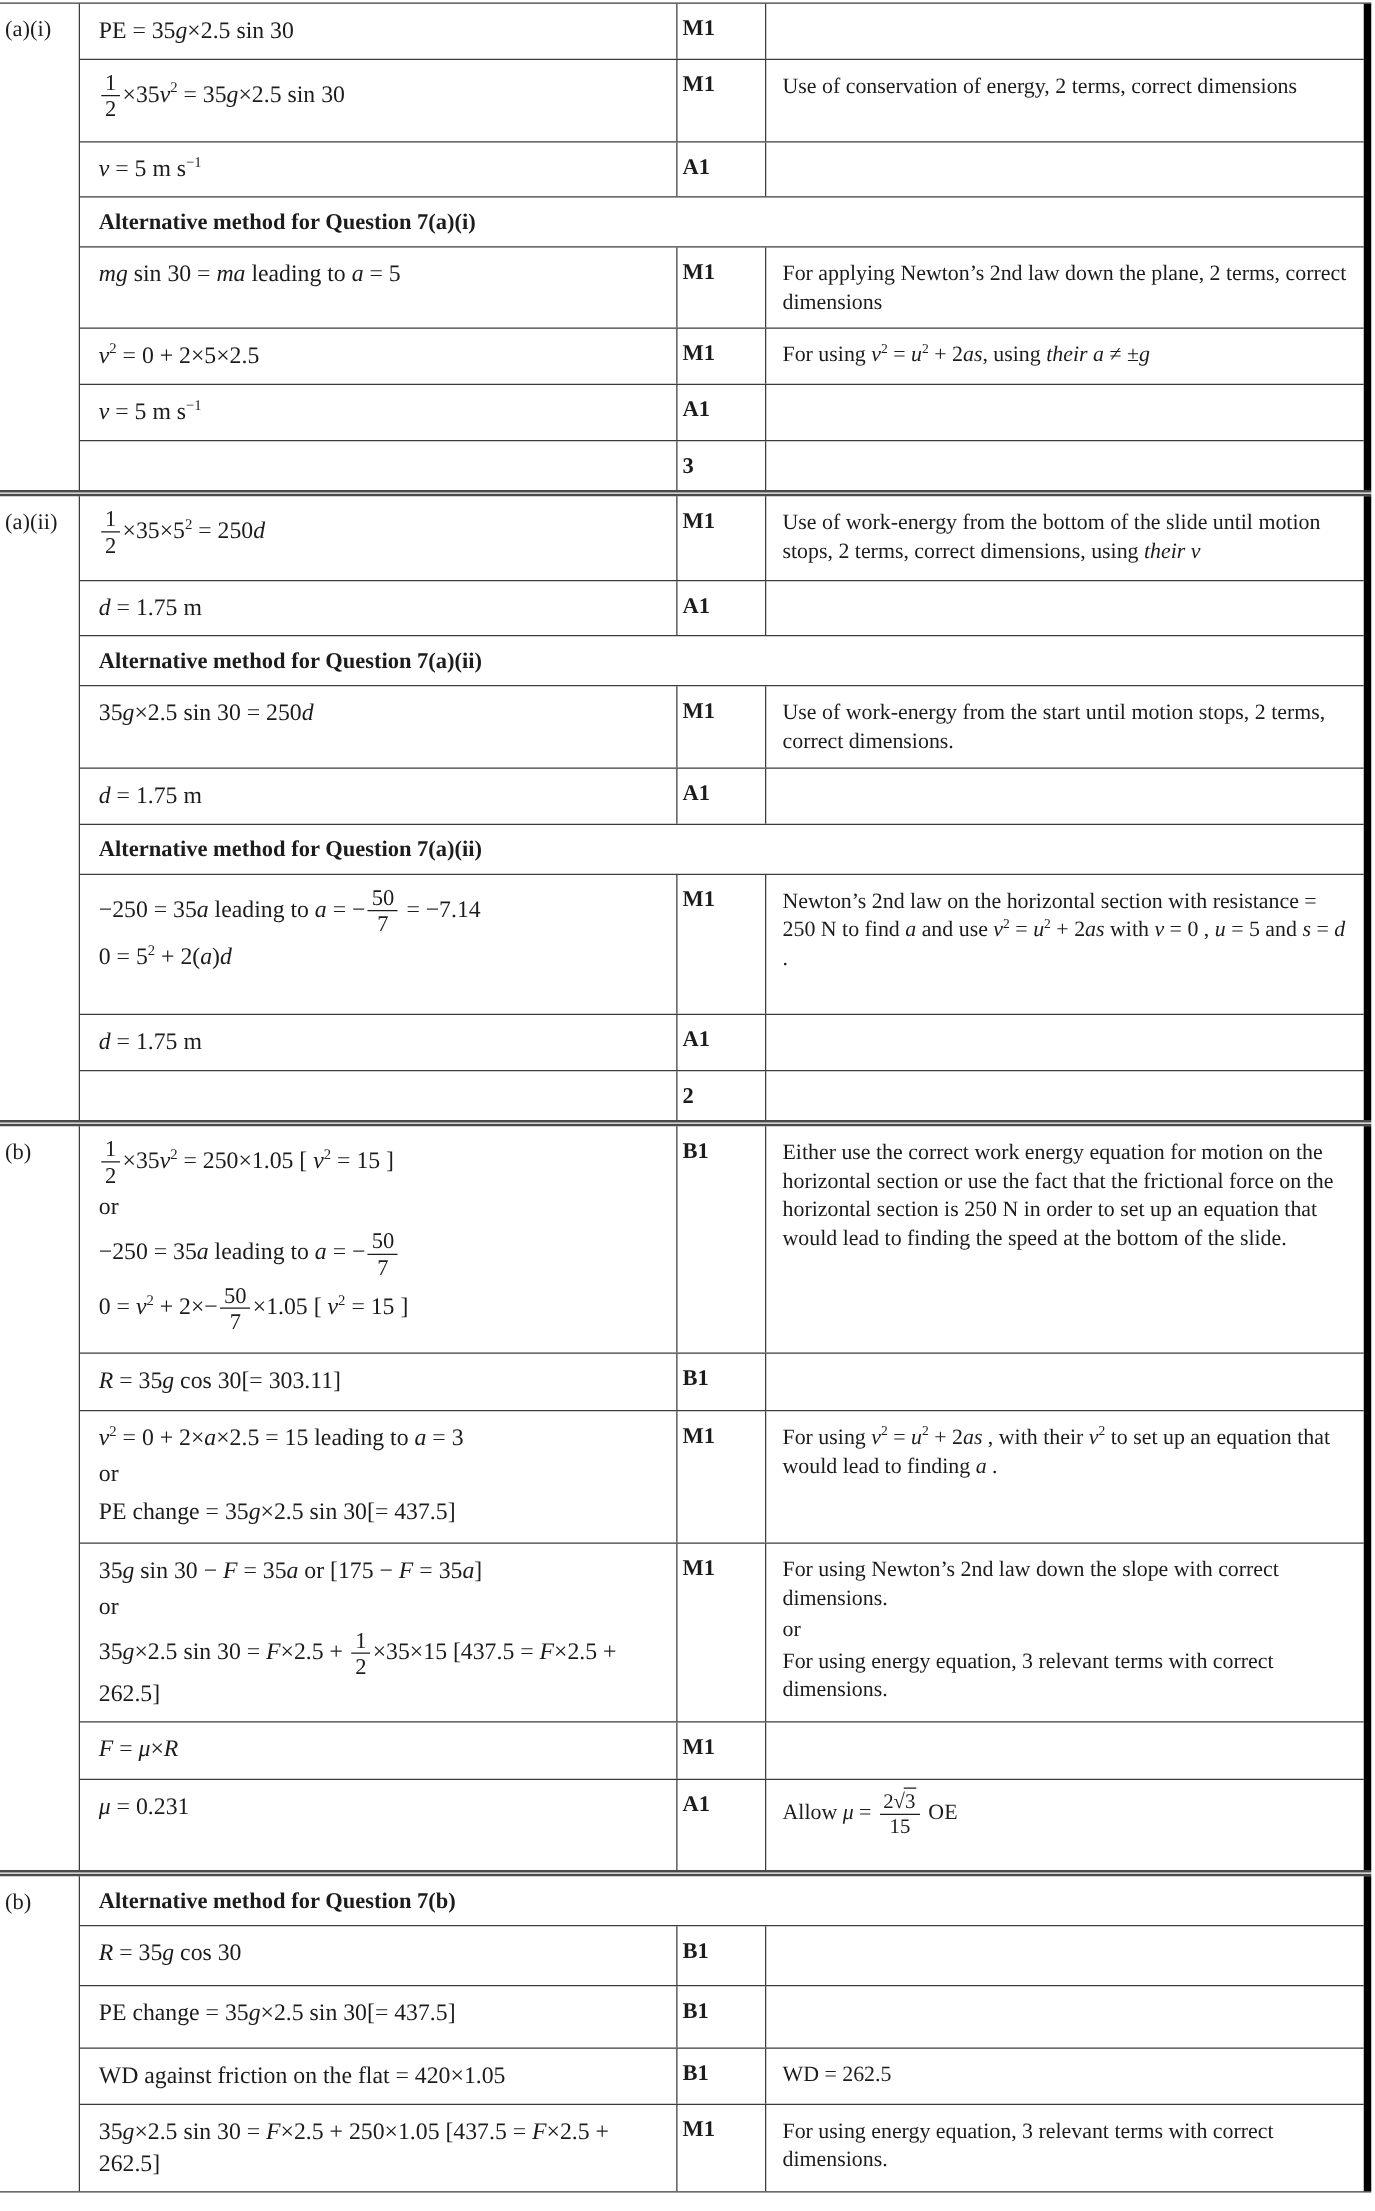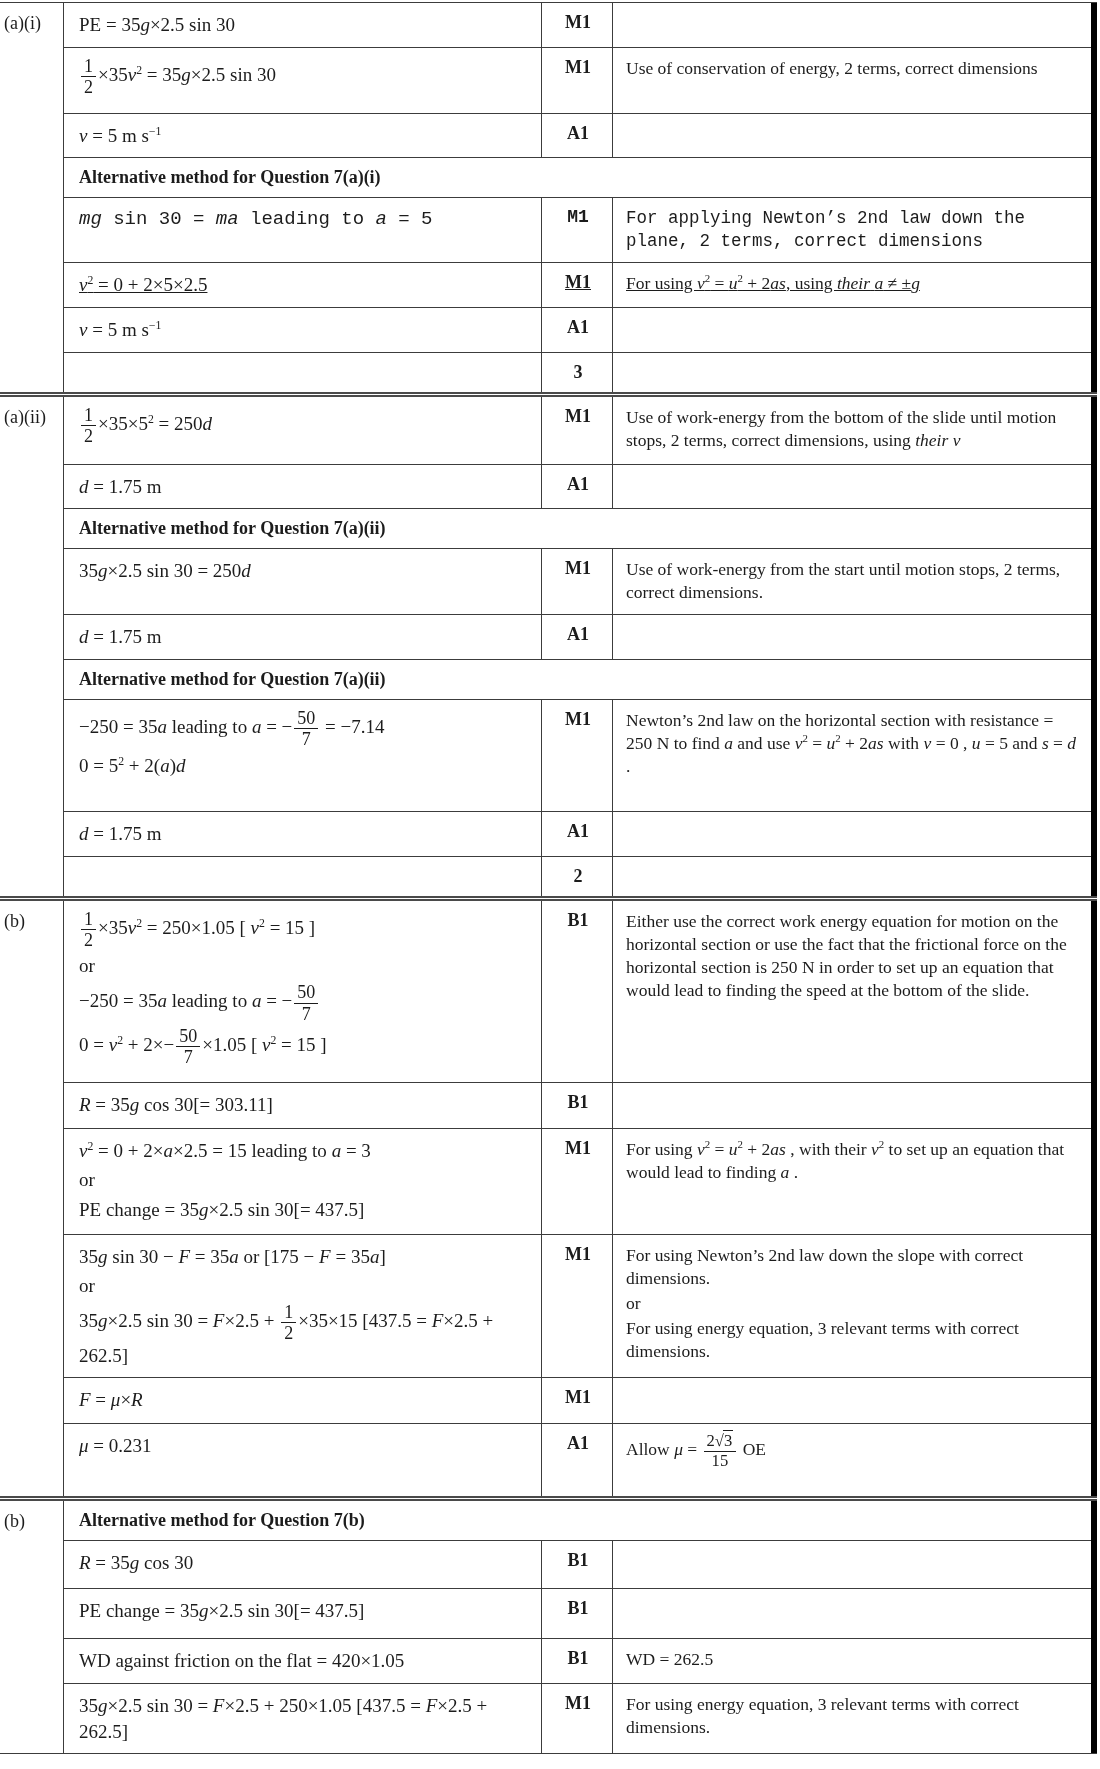--- a/index.html
+++ b/index.html
@@ -38,21 +38,21 @@
 
   .cell-work {
     flex: 0 0 477px;
     padding: 9px 10px 9px 15px;
   }
   .cell-mark {
     flex: 0 0 72px;
     border-left: 1px solid #3c3c3c;
     border-right: 1px solid #3c3c3c;
     padding: 9px 2px 9px 4px;
-    text-align: center;
+    text-align: left;
     font-weight: bold;
     font-size: 18px;
   }
   .cell-comment {
     flex: 1;
     padding: 9px 12px 9px 13px;
   }
   .cell-full {
     flex: 1;
     padding: 9px 10px 9px 15px;
@@ -112,30 +112,30 @@
           <div class="row work" style="min-height: 40px;">
             <div class="cell-work">
               <div class="math-line"><i>v</i> = 5  m s<sup>−1</sup></div>
             </div>
             <div class="cell-mark">A1</div>
             <div class="cell-comment"></div>
           </div>
           <div class="row alt-header" style="min-height: 36px;">
             <div class="cell-full">Alternative method for Question 7(a)(i)</div>
           </div>
-          <div class="row work" style="min-height: 64px; font-family: Liberation Mono, monospace;">
+          <div class="row work" style="min-height: 64px;">
             <div class="cell-work">
               <div class="math-line"><i>mg</i> sin 30 = <i>ma</i>  leading to  <i>a</i> = 5</div>
             </div>
             <div class="cell-mark">M1</div>
             <div class="cell-comment">
               <div class="comment-line">For applying Newton’s 2nd law down the plane, 2 terms, correct dimensions</div>
             </div>
           </div>
-          <div class="row work" style="min-height: 44px; text-decoration: underline;">
+          <div class="row work" style="min-height: 44px;">
             <div class="cell-work">
               <div class="math-line"><i>v</i><sup>2</sup> = 0 + 2×5×2.5</div>
             </div>
             <div class="cell-mark">M1</div>
             <div class="cell-comment">
               <div class="comment-line">For using <i>v</i><sup>2</sup> = <i>u</i><sup>2</sup> + 2<i>as</i>, using <i>their</i>  <i>a</i> ≠ ±<i>g</i></div>
             </div>
           </div>
           <div class="row work" style="min-height: 40px;">
             <div class="cell-work">

